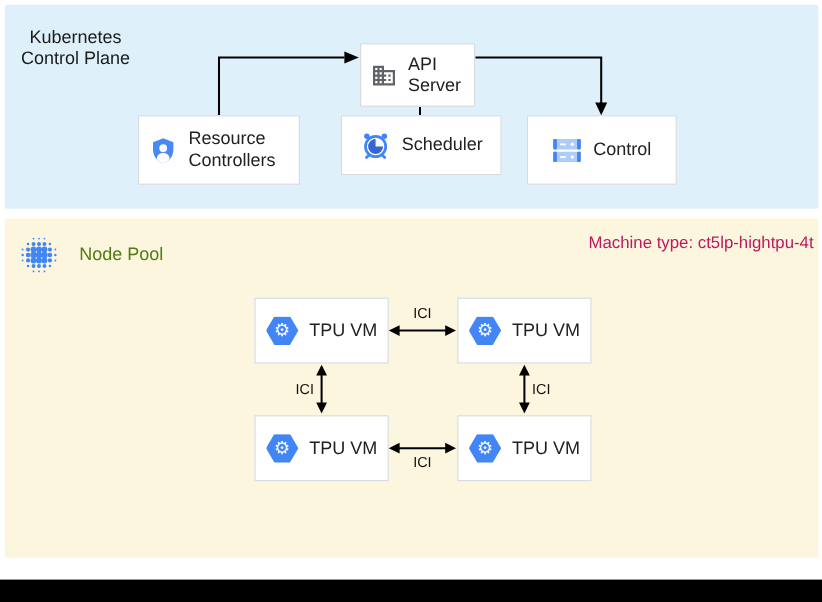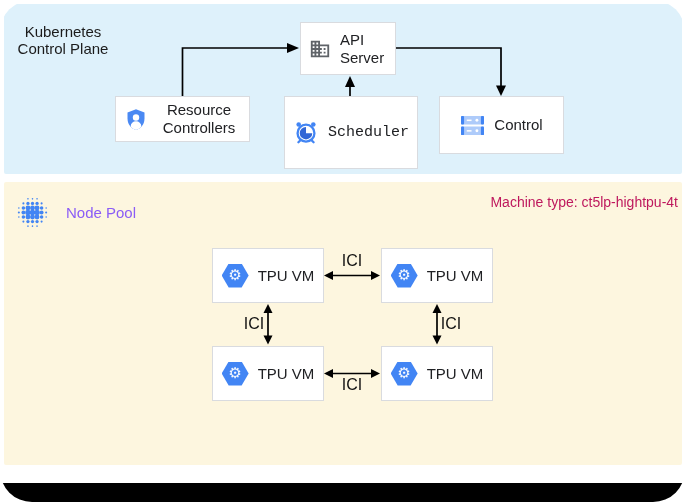--- a/index.html
+++ b/index.html
@@ -1,63 +1,63 @@
 <!DOCTYPE html>
 <html><head>
 <meta charset="utf-8">
 <style>
   html,body{margin:0;padding:0;background:#fff;}
   .canvas{
     position:relative;width:685px;height:502px;overflow:hidden;
-    font-family:"Liberation Sans",sans-serif;color:#202124;background:#fff;border-radius:32px;
+    font-family:"Liberation Sans",sans-serif;color:#202124;background:#fff;
   }
   .panel{position:absolute;border-radius:2px;}
   .panel.blue{left:4px;top:4px;width:678px;height:170px;background:#def1fb;}
   .panel.cream{left:4px;top:182px;width:678px;height:283px;background:#fdf6df;}
 
   .cp-title{
     position:absolute;left:8px;top:23px;width:110px;text-align:center;
     font-size:15px;line-height:17px;color:#1b1b1b;
   }
-  .np-title{position:absolute;left:66px;top:204px;font-size:15px;color:#8b5cf6;}
+  .np-title{position:absolute;left:66px;top:204px;font-size:15px;color:#4d7c0f;}
   .machine-info{
     position:absolute;right:7px;top:194px;text-align:right;
     font-size:14px;line-height:16.5px;color:#be185d;
   }
 
   .box{
     position:absolute;box-sizing:border-box;background:#fff;border:1px solid #d9dbdf;
     display:flex;align-items:center;justify-content:center;gap:9px;
     font-size:15px;color:#202124;
   }
   .box .lbl{line-height:1.2;}
-  .box-api{left:300px;top:22px;width:96px;height:53px;}
+  .box-api{left:300px;top:36px;width:96px;height:53px;}
   .box-api .lbl{width:47px;}
-  .box-rc{left:115px;top:96px;width:135px;height:46px;text-align:center;}
+  .box-rc{left:115px;top:96px;width:135px;height:58px;}
   .box-rc .lbl{width:84px;}
-  .box-sch{left:284px;top:96px;width:134px;height:73px;font-family:Liberation Mono, monospace;}
+  .box-sch{left:284px;top:96px;width:134px;height:50px;}
   .box-sto{left:439px;top:96px;width:125px;height:58px;}
   .box-tpu{width:112px;height:55px;}
   .tpu-tl{left:212px;top:248px;}
   .tpu-tr{left:381px;top:248px;}
   .tpu-bl{left:212px;top:346px;}
   .tpu-br{left:381px;top:346px;}
 
   .hex{
     width:27px;height:24px;background:#4285f4;flex:0 0 auto;
     clip-path:polygon(26% 0,74% 0,100% 50%,74% 100%,26% 100%,0 50%);
     display:flex;align-items:center;justify-content:center;
   }
   .gear{
     font-family:"DejaVu Sans",sans-serif;font-size:15px;line-height:1;
     color:rgba(255,255,255,.95);
   }
 
   .ici{
-    position:absolute;font-size:16px;color:#111;
+    position:absolute;font-size:12px;color:#111;
     transform:translate(-50%,-50%);
   }
 
   .arrows{position:absolute;left:0;top:0;pointer-events:none;}
   .arrows path{fill:none;stroke:#000;stroke-width:1.7px;}
   .arrows polygon{fill:#000;}
 
   .black-bar{position:absolute;left:0;top:483px;width:685px;height:19px;background:#000;}
   svg{display:block;}
 </style>

